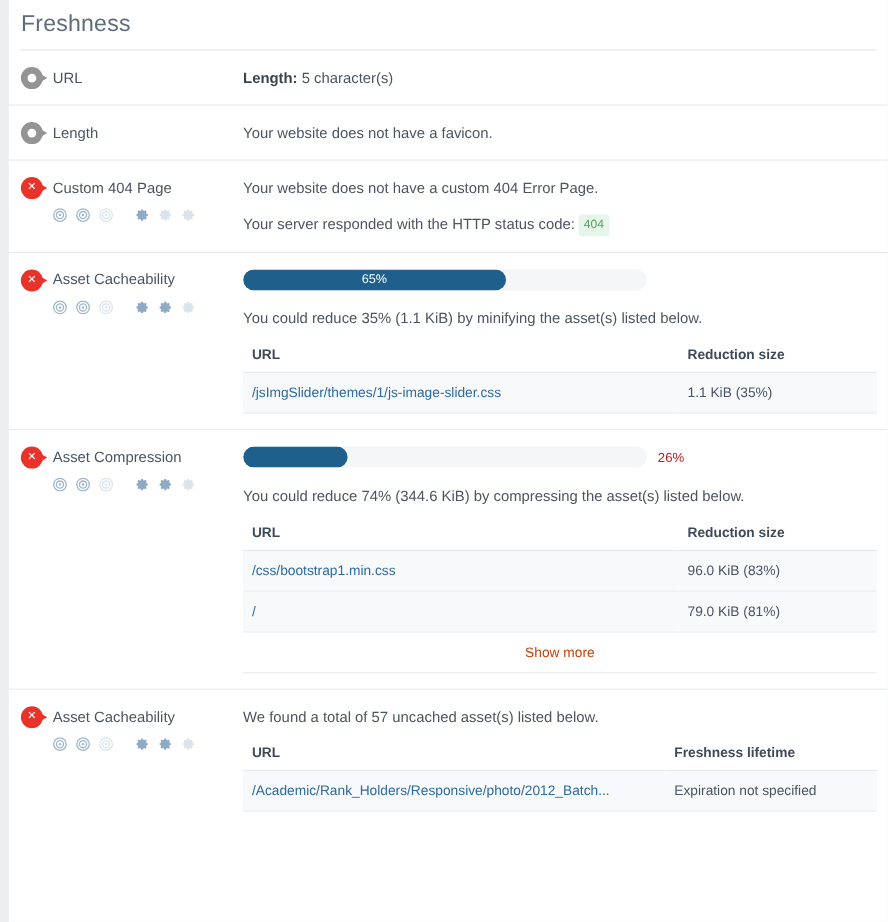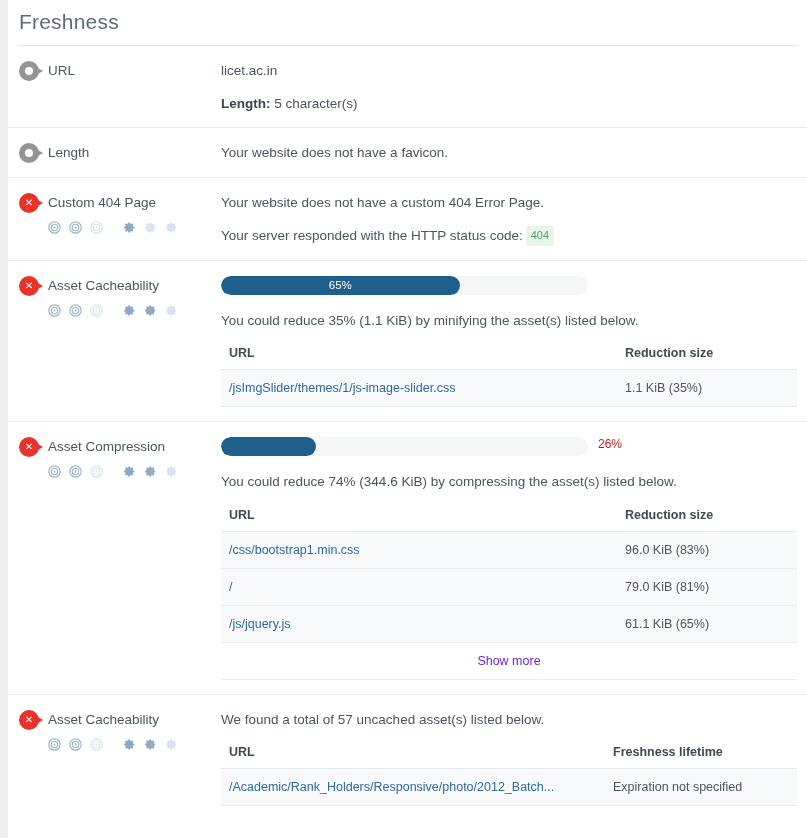--- a/index.html
+++ b/index.html
@@ -132,21 +132,21 @@
     font-size: 11px;
     border-radius: 3px;
     padding: 2px 5px;
     margin-left: 3px;
     vertical-align: 1px;
   }
 
   
   .progress-wrap {
     display: flex;
-    align-items: flex-start;
+    align-items: center;
     margin-bottom: 16px;
   }
   .progress {
     position: relative;
     width: 367px;
     height: 19px;
     border-radius: 10px;
     background: #f4f6f8;
     overflow: hidden;
   }
@@ -199,21 +199,21 @@
     color: #2d6a9f;
     text-decoration: none;
   }
   .showmore-cell {
     text-align: center;
     padding: 10px 8px 4px 8px;
     border-bottom: none;
     background: #ffffff;
   }
   .showmore {
-    color: #6d28d9;
+    color: #c2410c;
     font-size: 12.5px;
     text-decoration: none;
     cursor: pointer;
   }
 </style>
 </head>
 <body>
 
 <div class="page">
 
@@ -225,21 +225,20 @@
       <div class="row-head">
         <span class="bubble gray">
           <span class="disc"></span>
             <span class="dot"></span>
             <span class="tail"></span>
         </span>
         <span class="row-label">URL</span>
       </div>
     </div>
     <div class="row-right">
-      <div class="txt">licet.ac.in</div>
       <div class="txt"><b>Length:</b><span> 5 character(s)</span></div>
     </div>
   </div>
 
   <div class="row">
     <div class="row-left">
       <div class="row-head">
         <span class="bubble gray">
           <span class="disc"></span>
             <span class="dot"></span>
@@ -475,24 +474,20 @@
         <tbody>
           <tr>
             <td><a class="link" href="#">/css/bootstrap1.min.css</a></td>
             <td class="num">96.0 KiB (83%)</td>
           </tr>
           <tr>
             <td><a class="link" href="#">/</a></td>
             <td class="num">79.0 KiB (81%)</td>
           </tr>
           <tr>
-            <td><a class="link" href="#">/js/jquery.js</a></td>
-            <td class="num">61.1 KiB (65%)</td>
-          </tr>
-          <tr>
             <td class="showmore-cell" colspan="2">
               <a class="showmore" href="#">Show more</a>
             </td>
           </tr>
         </tbody>
       </table>
     </div>
   </div>
 
   <div class="row">

